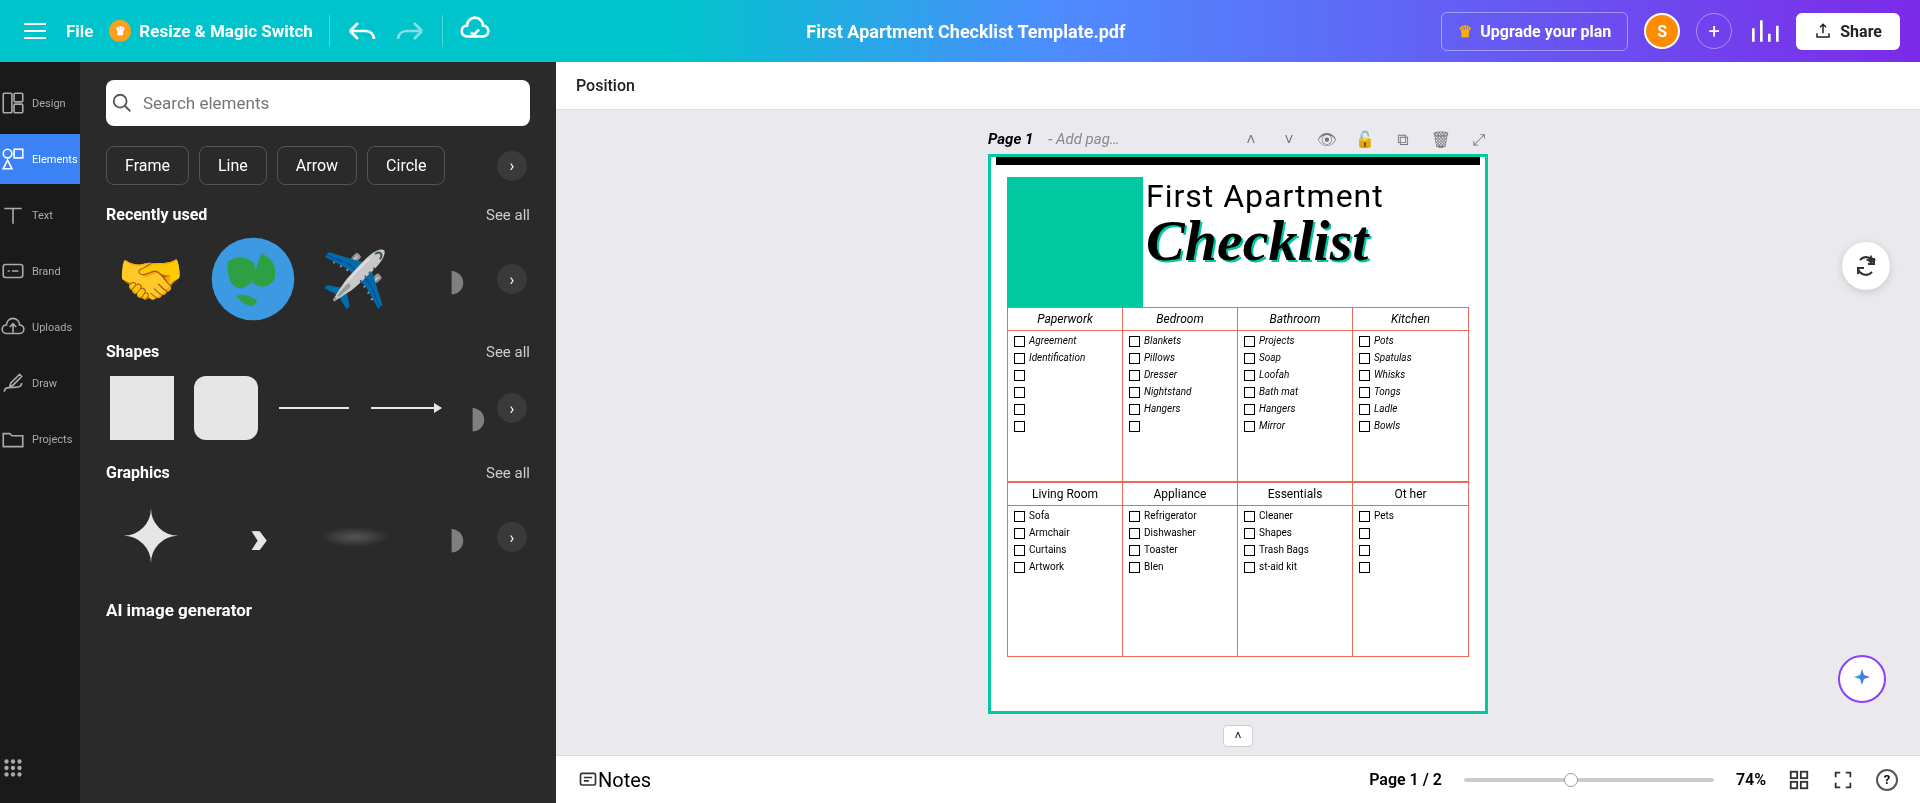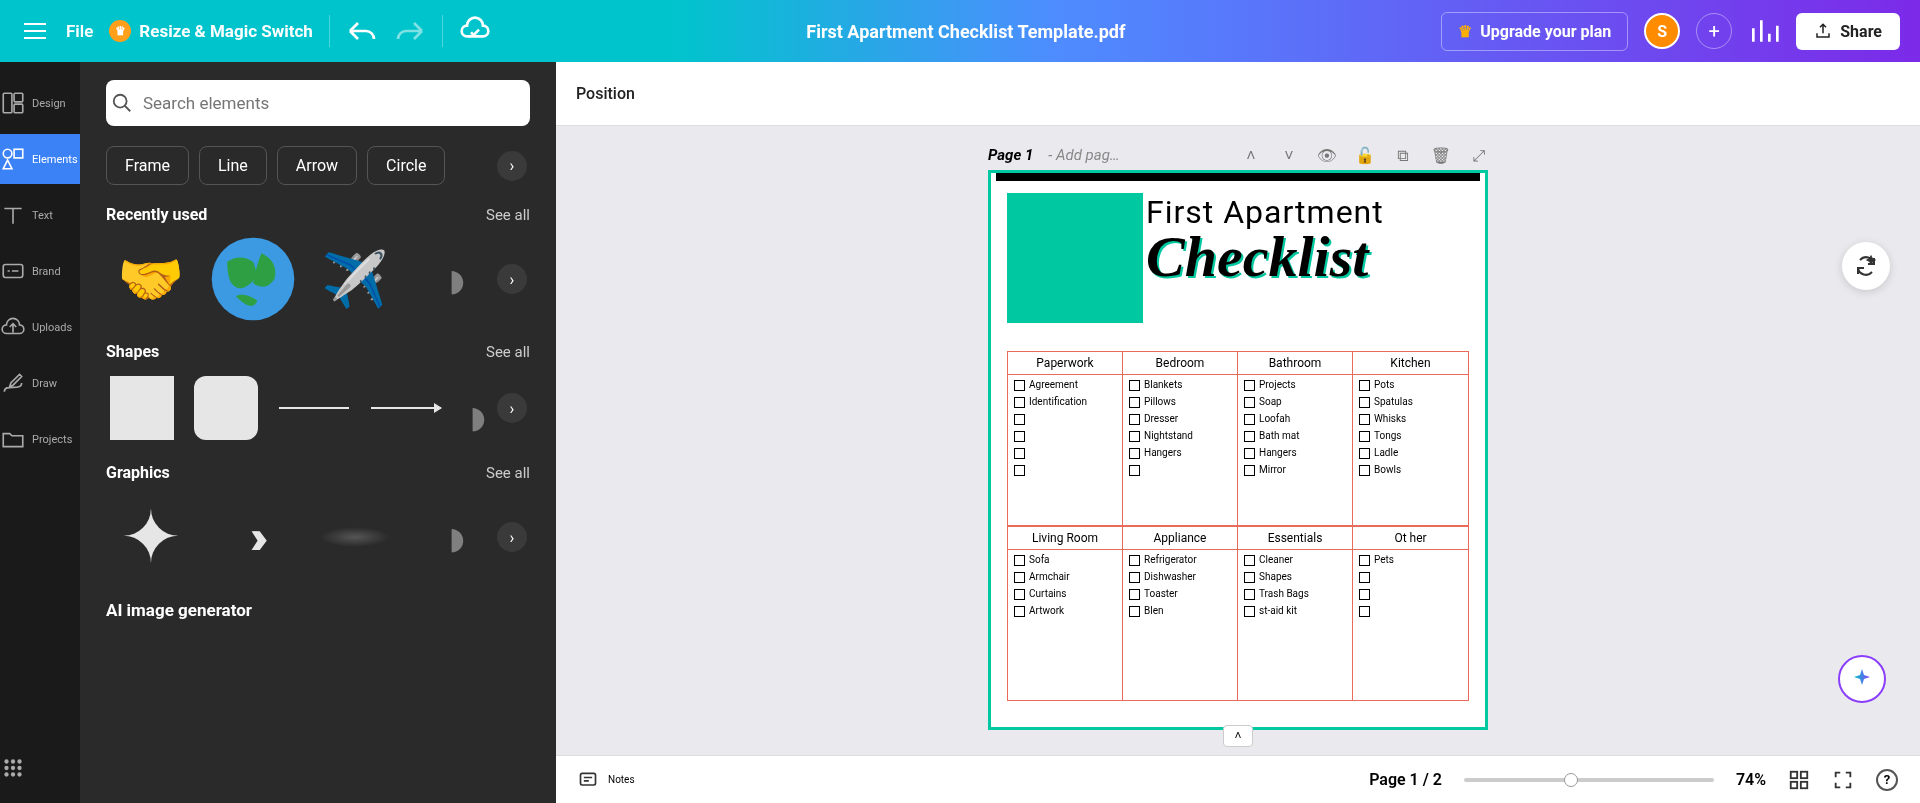--- a/index.html
+++ b/index.html
@@ -47,52 +47,52 @@
 .shape-arrow { width: 70px; height: 2px; background: #e6e6e6; position: relative; }
 .shape-arrow::after { content: ''; position: absolute; right: -1px; top: -4px; border-left: 8px solid #e6e6e6; border-top: 5px solid transparent; border-bottom: 5px solid transparent; }
 .sparkle { font-size: 72px; color: #e6e6e6; }
 .ai-gen { font-weight: 700; font-size: 17px; }
 
 
 .panel-tab { position: absolute; top: 50%; left: 556px; width: 18px; height: 70px; background: #2a2a2a; border-radius: 0 10px 10px 0; display: flex; align-items: center; justify-content: center; color: #ccc; transform: translateY(-50%); }
 
 
 .canvas-area { position: absolute; top: 62px; left: 556px; right: 0; bottom: 48px; background: #eaeaee; display: flex; flex-direction: column; }
-.position-bar { height: 64px; background: #fff; border-bottom: 1px solid #ddd; display: flex; align-items: center; padding: 0 20px; }
+.position-bar { height: 48px; background: #fff; border-bottom: 1px solid #ddd; display: flex; align-items: center; padding: 0 20px; }
 .position-label { font-size: 16px; color: #222; font-weight: 500; cursor: pointer; }
 .canvas-scroll { flex: 1; overflow: auto; padding: 20px 80px 20px 80px; position: relative; }
 .page-header-row { width: 500px; margin: 0 auto 6px; display: flex; align-items: center; gap: 10px; justify-content: space-between; }
 .page-header-left { display: flex; align-items: center; gap: 15px; font-size: 15px; font-style: italic; }
 .page-header-left .num { font-weight: 700; }
 .page-header-left .add { color: #888; }
 .page-header-icons { display: flex; align-items: center; gap: 20px; color: #777; }
 .page-header-icons span { cursor: pointer; width: 18px; height: 18px; display: flex; align-items: center; justify-content: center; }
 .canvas-page { width: 500px; height: 560px; background: #fff; margin: 0 auto; position: relative; border: 3px solid #00c8a0; }
 .canvas-page::before { content:''; position: absolute; top: 0; left: 5px; right: 5px; height: 8px; background: #000; }
 .page-inner { position: absolute; top: 20px; left: 16px; right: 16px; }
 .title-row { display: flex; gap: 3px; align-items: flex-start; }
 .green-box { width: 136px; height: 130px; background: #00c8a0; }
 .title-text { flex: 1; }
 .title-main { font-size: 32px; font-weight: 400; letter-spacing: 1px; }
 .title-script { font-family: 'Brush Script MT', cursive; font-size: 58px; font-style: italic; font-weight: 700; text-shadow: 2px 2px 0 #00c8a0; line-height: 0.9; }
-.checklist-grid { margin-top: 28px; display: grid; grid-template-columns: repeat(4, 1fr); border: 1px solid #e86a5a; }
+.checklist-grid { display: grid; grid-template-columns: repeat(4, 1fr); border: 1px solid #e86a5a; font-style: italic; }
 .cl-col { border-right: 1px solid #e86a5a; }
 .cl-col:last-child { border-right: none; }
 .cl-head { text-align: center; padding: 4px 0; font-size: 12px; border-bottom: 1px solid #e86a5a; }
 .cl-body { padding: 4px 6px; min-height: 150px; }
 .cl-item { display: flex; gap: 4px; align-items: flex-start; font-size: 10px; margin-bottom: 5px; }
 .cl-box { width: 11px; height: 11px; border: 1.5px solid #000; flex-shrink: 0; margin-top: 1px; }
 .cl-grid2 { display: grid; grid-template-columns: repeat(4, 1fr); border: 1px solid #e86a5a; border-top: none; }
 .cl-grid2 .cl-head { border-top: 1px solid #e86a5a; }
 .magic-btn { position: absolute; top: 180px; right: 30px; width: 48px; height: 48px; border-radius: 50%; background: #fff; box-shadow: 0 2px 8px rgba(0,0,0,0.15); display: flex; align-items: center; justify-content: center; font-size: 22px; }
 .ai-float { position: absolute; bottom: 100px; right: 34px; width: 48px; height: 48px; border-radius: 50%; background: #fff; border: 2px solid #8a3ffc; display: flex; align-items: center; justify-content: center; }
 
 
 .bottom-bar { position: absolute; bottom: 0; left: 556px; right: 0; height: 48px; background: #fff; border-top: 1px solid #ddd; display: flex; align-items: center; padding: 0 22px; gap: 22px; }
-.notes-btn { display: flex; align-items: center; gap: 10px; font-size: 10px; cursor: pointer; }
+.notes-btn { display: flex; align-items: center; font-size: 20px; cursor: pointer; }
 .bottom-spacer { flex: 1; }
 .page-counter { font-size: 16px; font-weight: 600; }
 .zoom-slider { width: 250px; height: 4px; background: #ccc; border-radius: 2px; position: relative; }
 .zoom-thumb { position: absolute; top: -5px; width: 14px; height: 14px; border-radius: 50%; background: #fff; border: 1px solid #999; left: 40%; }
 .zoom-pct { font-size: 16px; font-weight: 600; }
 .grid-icon, .fullscreen-icon, .help-icon { width: 22px; height: 22px; display: flex; align-items: center; justify-content: center; cursor: pointer; }
 .help-icon { border: 2px solid #555; border-radius: 50%; font-weight: 700; font-size: 13px; }
 
 .scroll-up { position: absolute; bottom: 8px; left: 50%; transform: translateX(-50%); width: 30px; height: 22px; background: #fff; border: 1px solid #ccc; border-radius: 4px; display: flex; align-items: center; justify-content: center; font-size: 12px; }
 </style>

